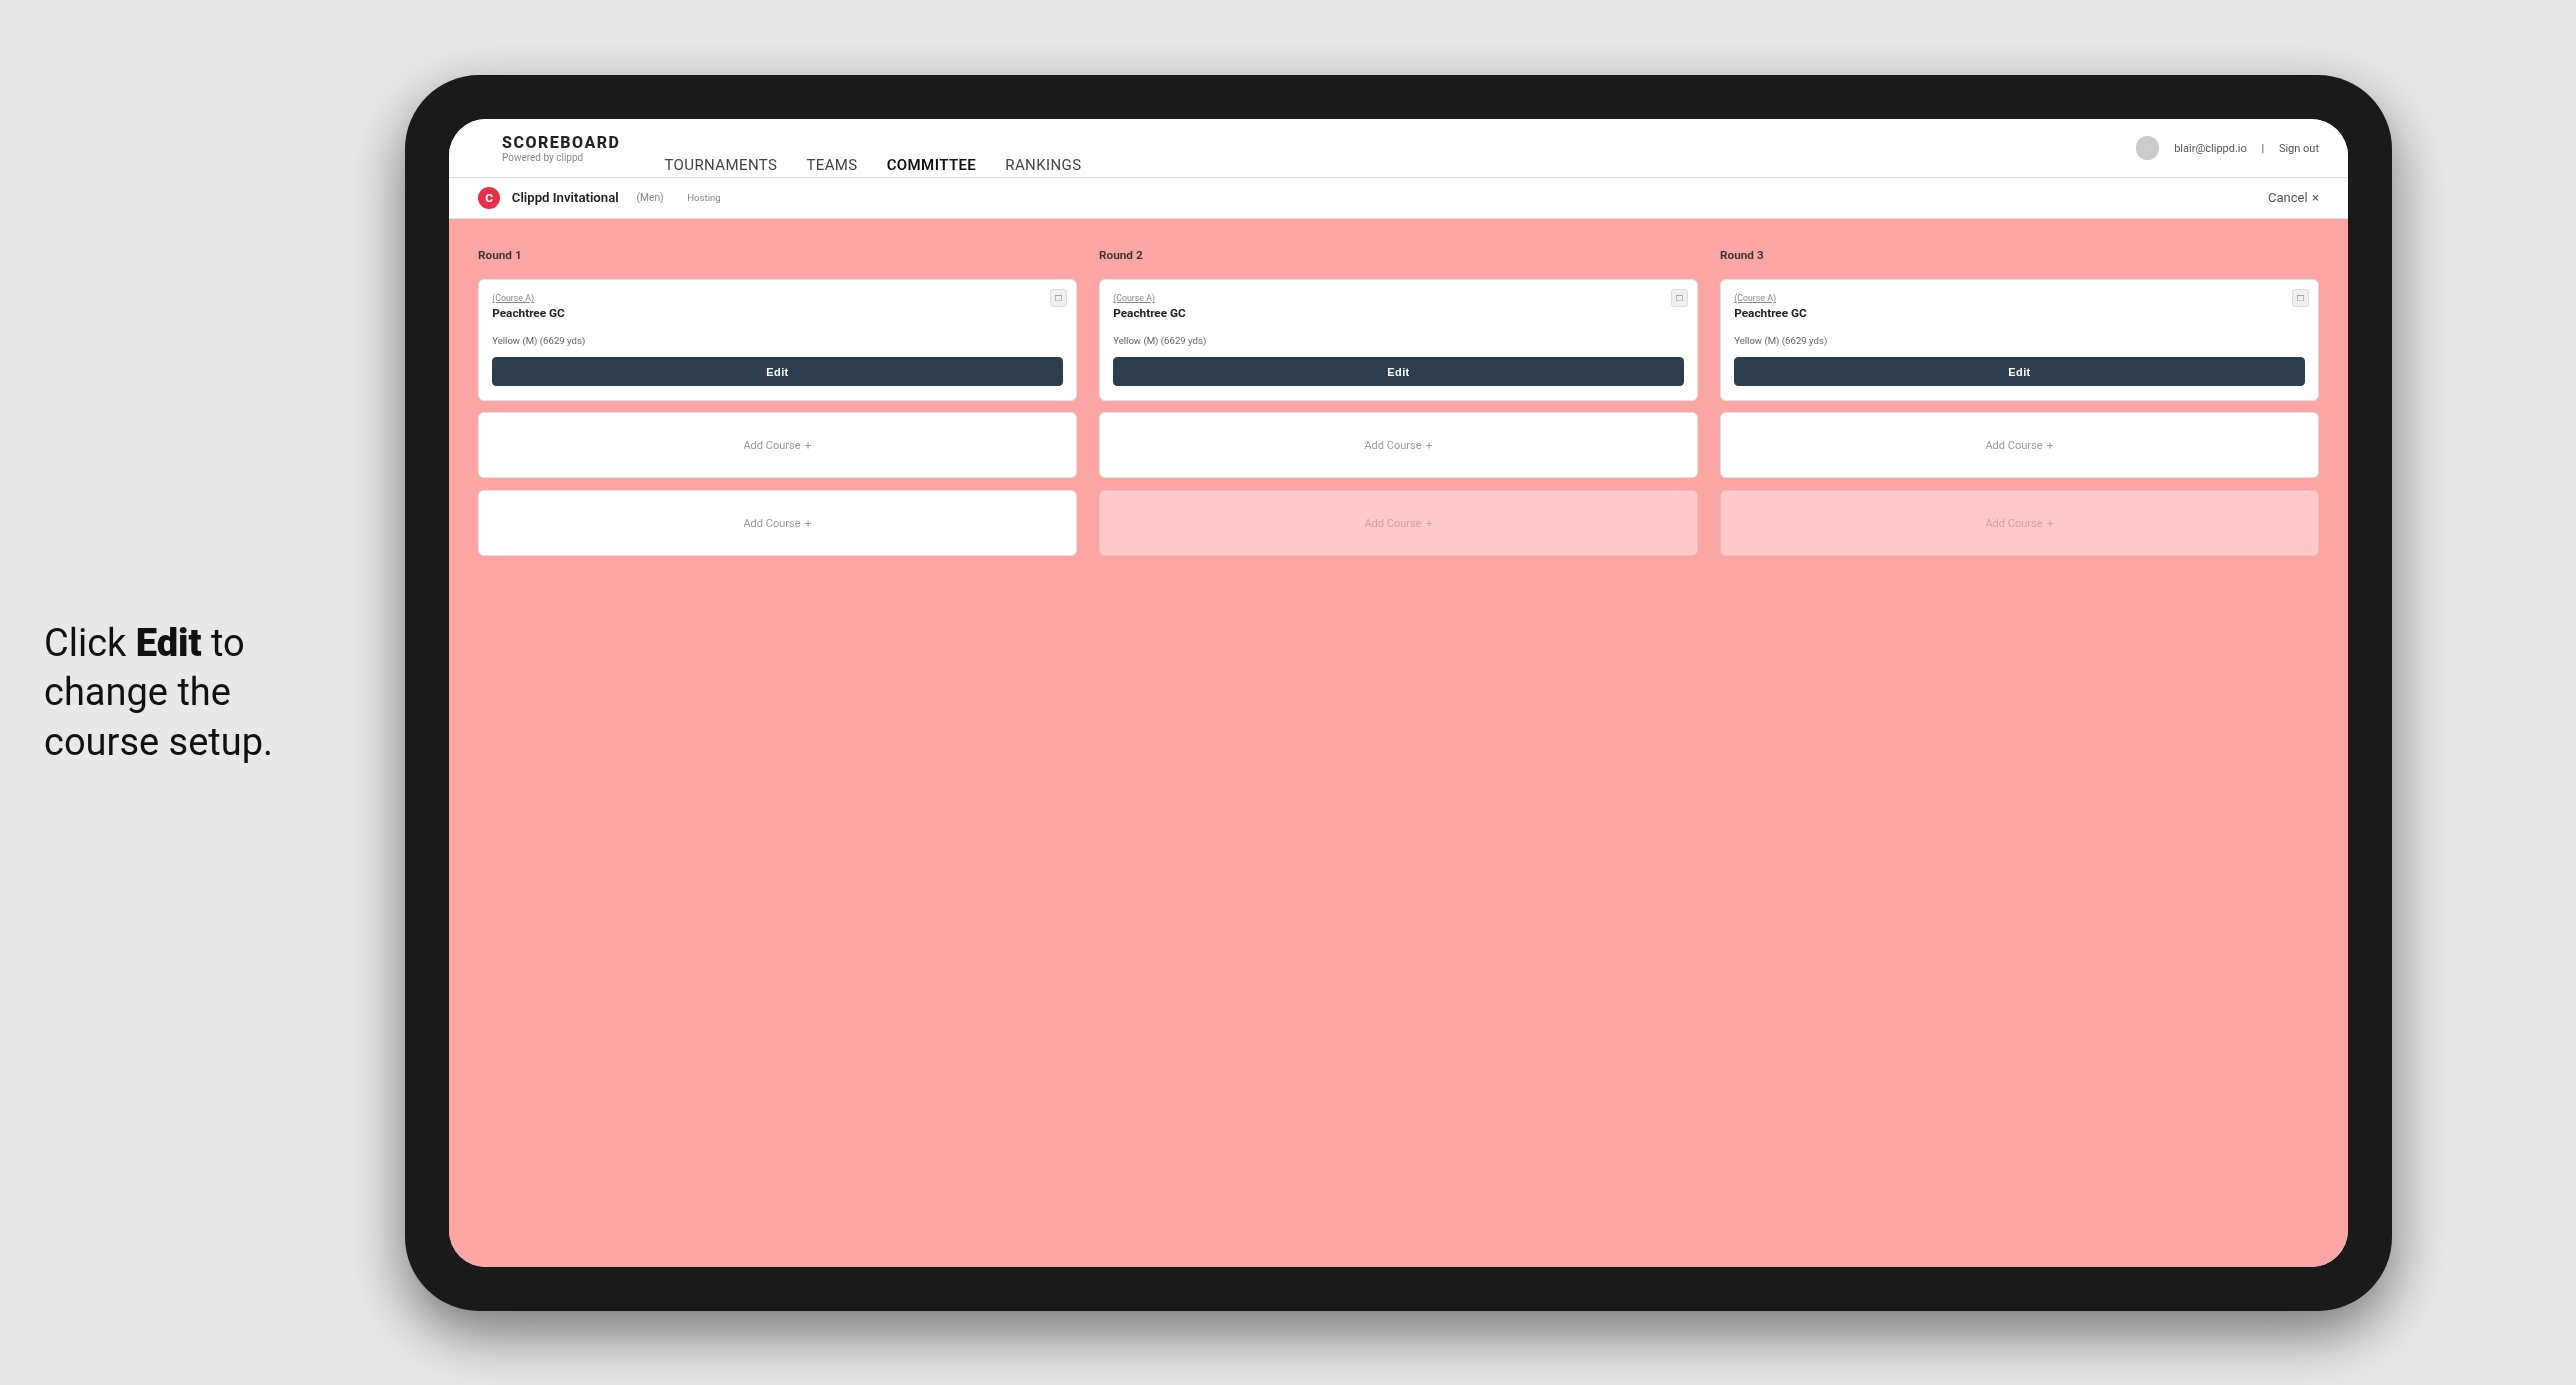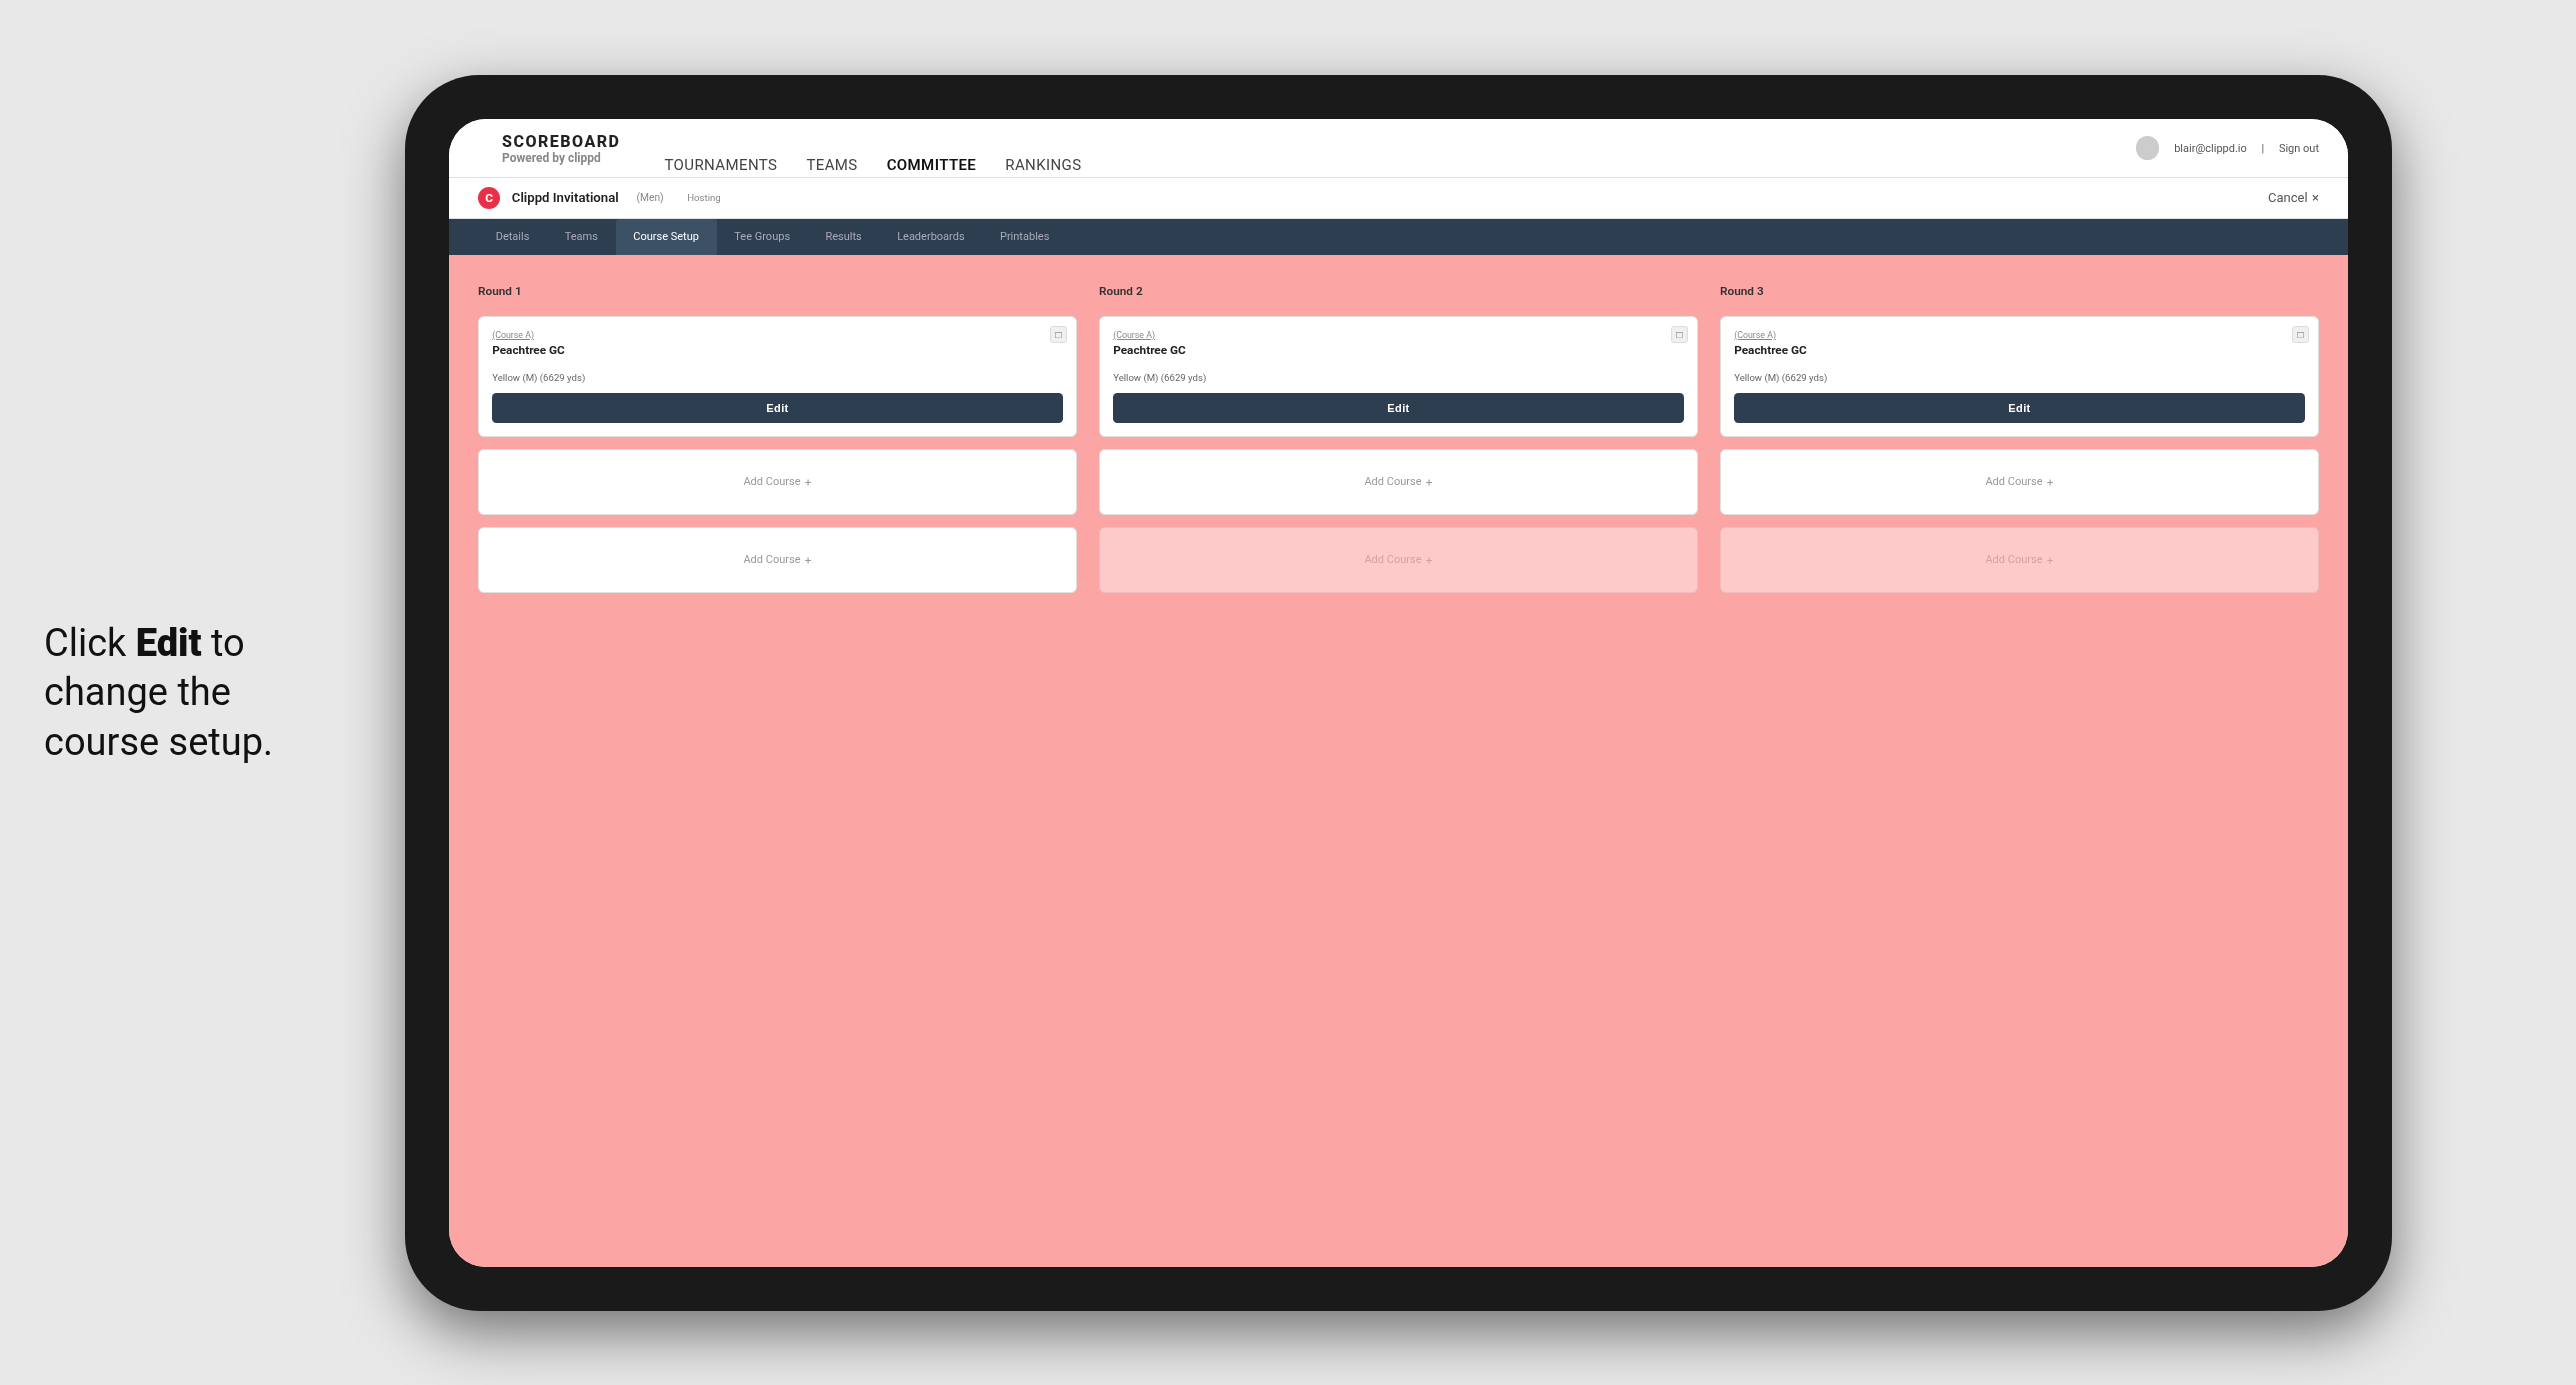--- a/index.html
+++ b/index.html
@@ -80,23 +80,22 @@
       flex-direction: column;
       margin-left: 24px;
     }
     .scoreboard-logo .logo-main {
       font-size: 16px;
       font-weight: 800;
       letter-spacing: 1.5px;
       color: #222;
     }
     .scoreboard-logo .logo-sub {
-      font-size: 12px;
+      font-size: 10px;
       color: #888;
-      font-weight: bold;
     }
     .nav-links {
       display: flex;
       gap: 29px;
       align-items: center;
     }
     .nav-link {
       font-size: 15px;
       color: #444;
       text-decoration: none;
@@ -349,29 +348,20 @@
         <span class="tournament-name">Clippd Invitational</span>
         <span class="tournament-sub">(Men)</span>
         <span class="hosting-badge">Hosting</span>
       </div>
       <div class="cancel-btn">
         <span>Cancel</span>
         <span>×</span>
       </div>
     </div>
 
-    <div class="tab-bar">
-      <div class="tab-item">Details</div>
-      <div class="tab-item">Teams</div>
-      <div class="tab-item active">Course Setup</div>
-      <div class="tab-item">Tee Groups</div>
-      <div class="tab-item">Results</div>
-      <div class="tab-item">Leaderboards</div>
-      <div class="tab-item">Printables</div>
-    </div>
 
     <div class="main-content">
       <div class="rounds-container">
 
         <div class="round-column">
           <div class="round-title">Round 1</div>
           <div class="course-card">
             <div class="course-delete-btn">□</div>
             <div class="course-label">(Course A)</div>
             <div class="course-name">Peachtree GC</div>

